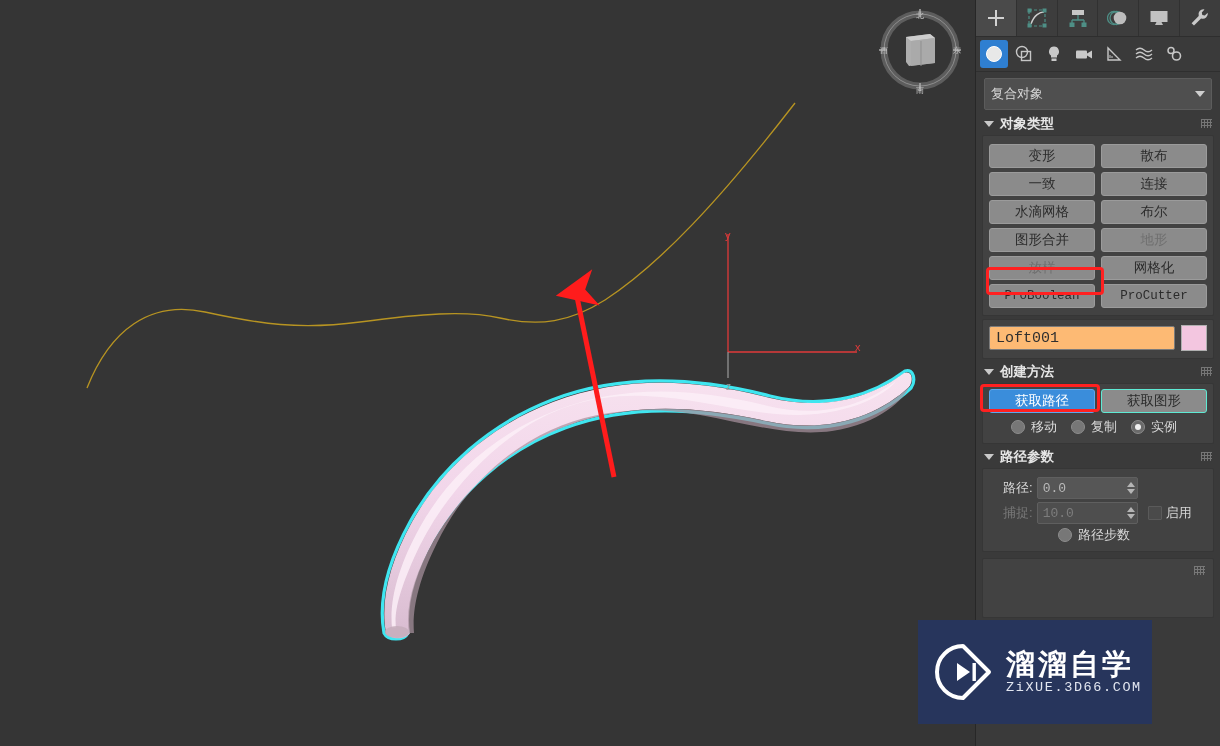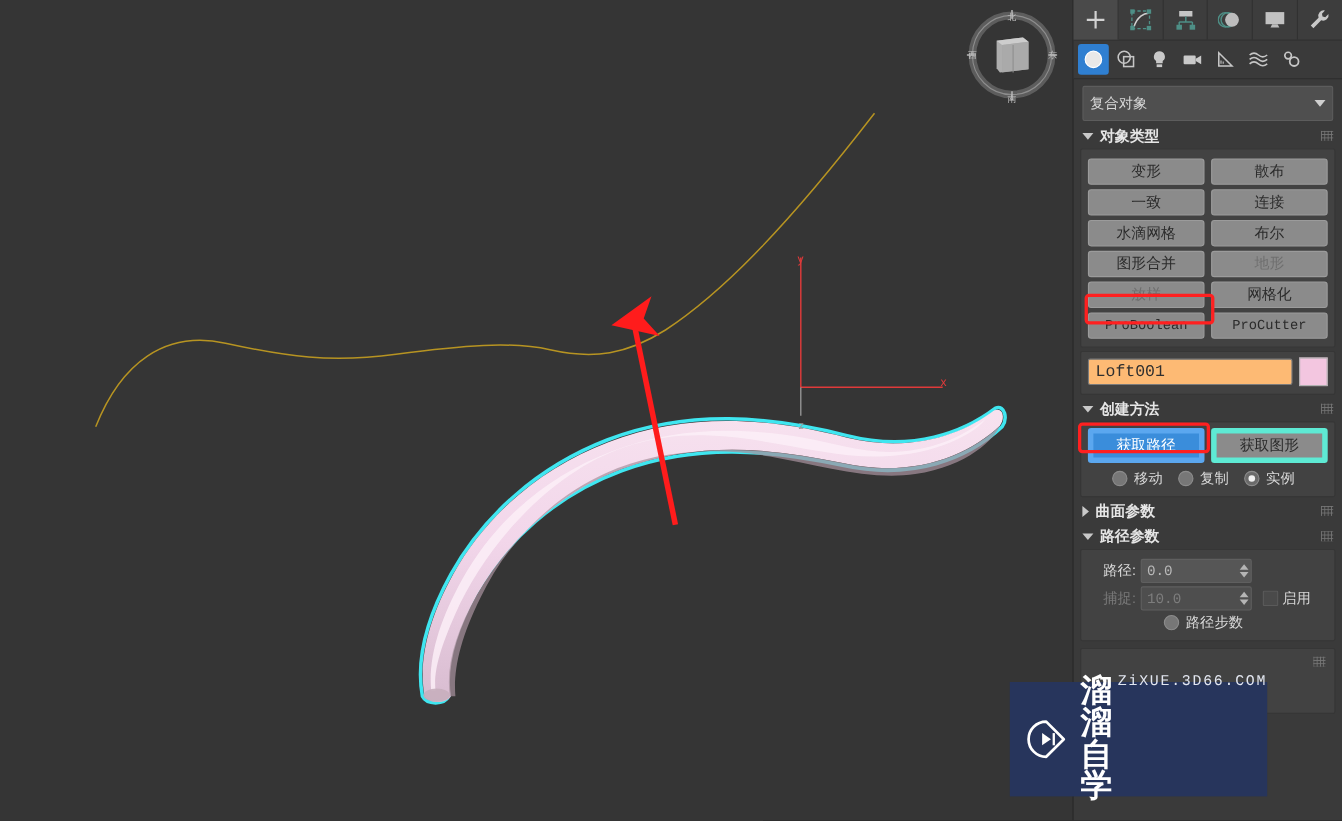--- a/index.html
+++ b/index.html
@@ -110,21 +110,21 @@
   .name-row{display:flex;align-items:center;gap:6px;}
   .name-field{
     flex:1;height:22px;background:#fdba74;border:1px solid #7b7b7b;border-radius:2px;
     color:#2f2f2f;font-size:15px;display:flex;align-items:center;padding-left:6px;
     font-family:"Liberation Mono","DejaVu Sans Mono",monospace;
   }
   .swatch{width:24px;height:24px;border:1px solid #b0b0b0;}
 
   .method-row{display:grid;grid-template-columns:1fr 1fr;gap:6px;}
   .mbtn{
-    height:22px;background:#8b8b8b;border:5px solid #5eead4;border-radius:3px;
+    height:22px;background:#8b8b8b;border:1px solid #5eead4;border-radius:3px;
     color:#2b2b2b;font-size:13.5px;display:flex;align-items:center;justify-content:center;
     cursor:default;
     font-family:Liberation Mono, monospace;
   }
   .mbtn.sel{background:#3a8ddb;border-color:#5ba7ef;color:#ffffff;}
 
   .radio-row{display:flex;align-items:center;justify-content:center;gap:6px;margin-top:5px;}
   .radio{
     width:12px;height:12px;border-radius:50%;background:#777;border:1px solid #8c8c8c;
     display:flex;align-items:center;justify-content:center;
@@ -146,21 +146,21 @@
   .arrows{display:flex;flex-direction:column;gap:2px;}
   .ar-up{width:0;height:0;border-left:4px solid transparent;border-right:4px solid transparent;border-bottom:5px solid #b5b5b5;}
   .ar-dn{width:0;height:0;border-left:4px solid transparent;border-right:4px solid transparent;border-top:5px solid #b5b5b5;}
 
   
   #watermark{
     position:absolute;left:918px;top:620px;width:234px;height:104px;
     background:#27355c;display:flex;align-items:center;gap:12px;
     padding-left:14px;box-sizing:border-box;
   }
-  #wm-text{display:flex;flex-direction:row;gap:2px;}
+  #wm-text{display:flex;flex-direction:column;gap:2px;}
   #wm-title{
     color:#ffffff;font-size:29px;font-weight:bold;letter-spacing:3px;line-height:1;
   }
   #wm-sub{
     color:#e2e6f0;font-size:13.5px;letter-spacing:1.6px;line-height:1;
     font-family:"Liberation Mono","DejaVu Sans Mono",monospace;
   }
 </style>
 </head>
 <body>
@@ -443,27 +443,20 @@
           <span class="radio"></span>
           <span class="rlbl">复制</span>
           <span class="radio on"></span>
           <span class="rlbl">实例</span>
         </div>
 
         <div class="hl-box" style="left:-3px;top:0px;width:120px;height:28px;"></div>
       </div>
     </div>
 
-    <div class="rollout">
-      <div class="rollout-head">
-        <span class="tri closed"></span>
-        <span>曲面参数</span>
-        <span class="grip"></span>
-      </div>
-    </div>
 
     <div class="rollout">
       <div class="rollout-head">
         <span class="tri"></span>
         <span>路径参数</span>
         <span class="grip"></span>
       </div>
       <div class="rollout-body">
 
         <div class="param-row" style="padding-left:14px;">

